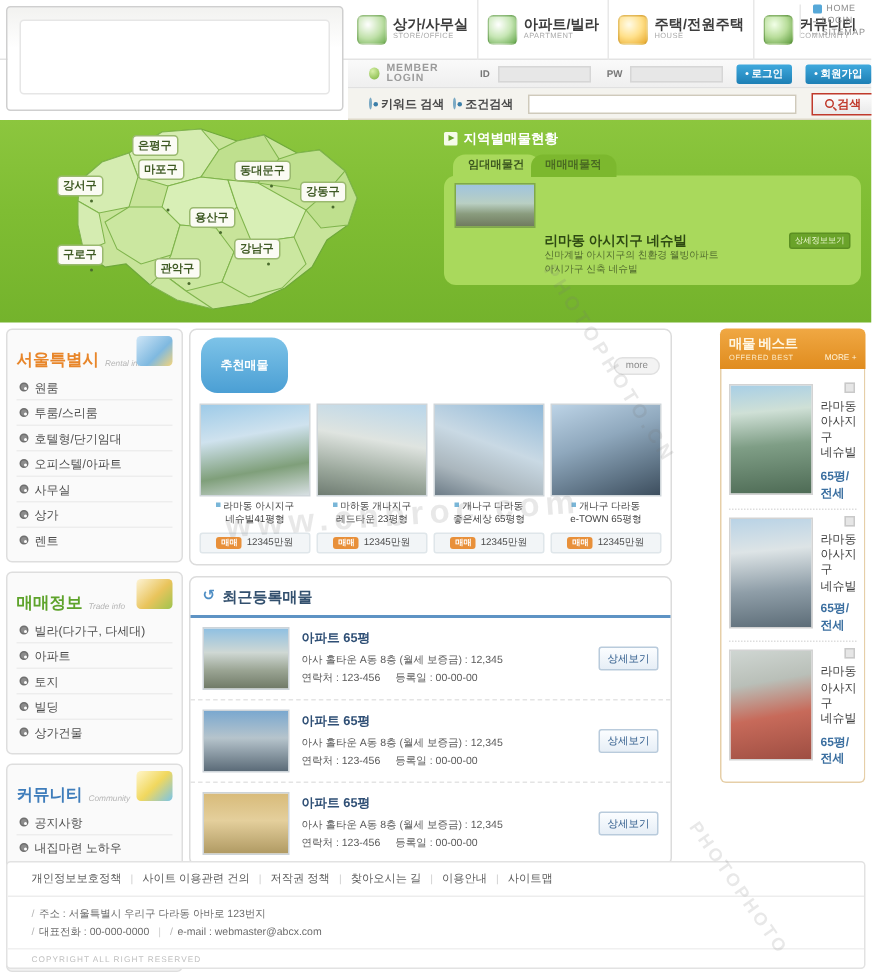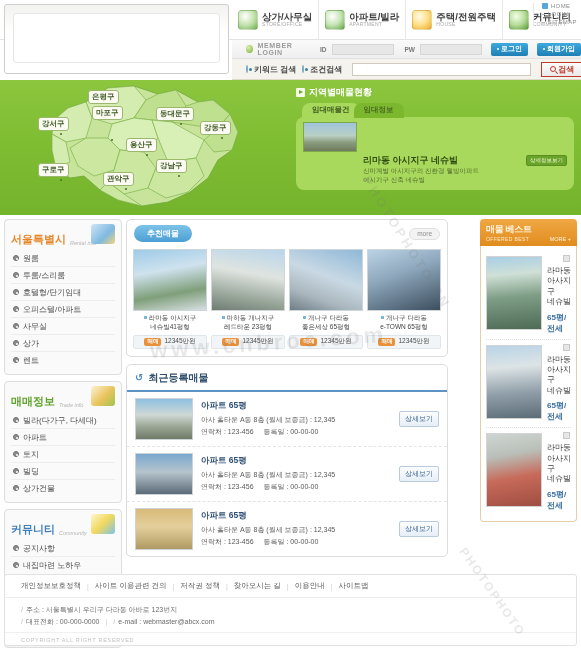--- a/index.html
+++ b/index.html
@@ -185,21 +185,21 @@
   .mouse { position: absolute; right: 2px; bottom: 2px; width: 46px; height: 34px;
     background: linear-gradient(150deg,#6e6e6e 0%,#2a2a2a 55%,#111 100%);
     border-radius: 50% 50% 42% 42% / 62% 62% 38% 38%; }
 
   
   .ccol { position: absolute; left: 126px; top: 2px; width: 322px; }
   .panel { border: 1px solid #dcdcdc; border-radius: 5px; background: #fff; margin-bottom: 7px; }
   .panel-head { display: flex; align-items: center; justify-content: space-between; padding: 5px 7px 3px; }
   .pill {
     background: linear-gradient(180deg,#7dc3e8,#4b9fd4); color: #fff;
-    font-size: 8px; font-weight: bold; padding: 3px 13px; border-radius: 11px; white-space: nowrap;
+    font-size: 8px; font-weight: bold; padding: 13px 13px; border-radius: 11px; white-space: nowrap;
   }
   .more-btn {
     font-size: 6.5px; color: #8c8c8c; background: #f3f3f3; border: 1px solid #e0e0e0;
     border-radius: 8px; padding: 1.5px 7px; cursor: pointer;
   }
   .cards { display: flex; gap: 4px; padding: 4px 6px 7px; }
   .card { flex: 1; min-width: 0; }
   .card-img { width: 100%; height: 62px; border: 1px solid #cfd6da; }
   .ci1 { background: linear-gradient(170deg,#9ecbe8 0%,#cfe2ee 35%,#7f9f7a 70%,#d7dfe2 100%); }
   .ci2 { background: linear-gradient(190deg,#b9d6ea 0%,#dfe4e0 40%,#9aa79b 75%,#6f7c72 100%); }
@@ -408,21 +408,21 @@
       <span class="dist-dot" style="left:117px;top:108px"></span>
     </div>
 
     <div class="region-panel">
       <div class="region-head">
         <span class="region-sq"></span>
         <span class="region-title">지역별매물현황</span>
       </div>
       <div class="tabs">
         <div class="tab active">임대매물건</div>
-        <div class="tab inactive">임대정보</div>
+        <div class="tab inactive">매매매물적</div>
       </div>
       <div class="region-body">
         <div class="region-item">
           <div class="region-thumb rt1"></div>
           <div class="region-info">
             <div class="region-name-row">
               <span class="region-name">리마동 아시지구 네슈빌</span>
               <span class="region-badge">상세정보보기</span>
             </div>
             <div class="region-desc">신마계발 아시지구의 친환경 웰빙아파트</div>

